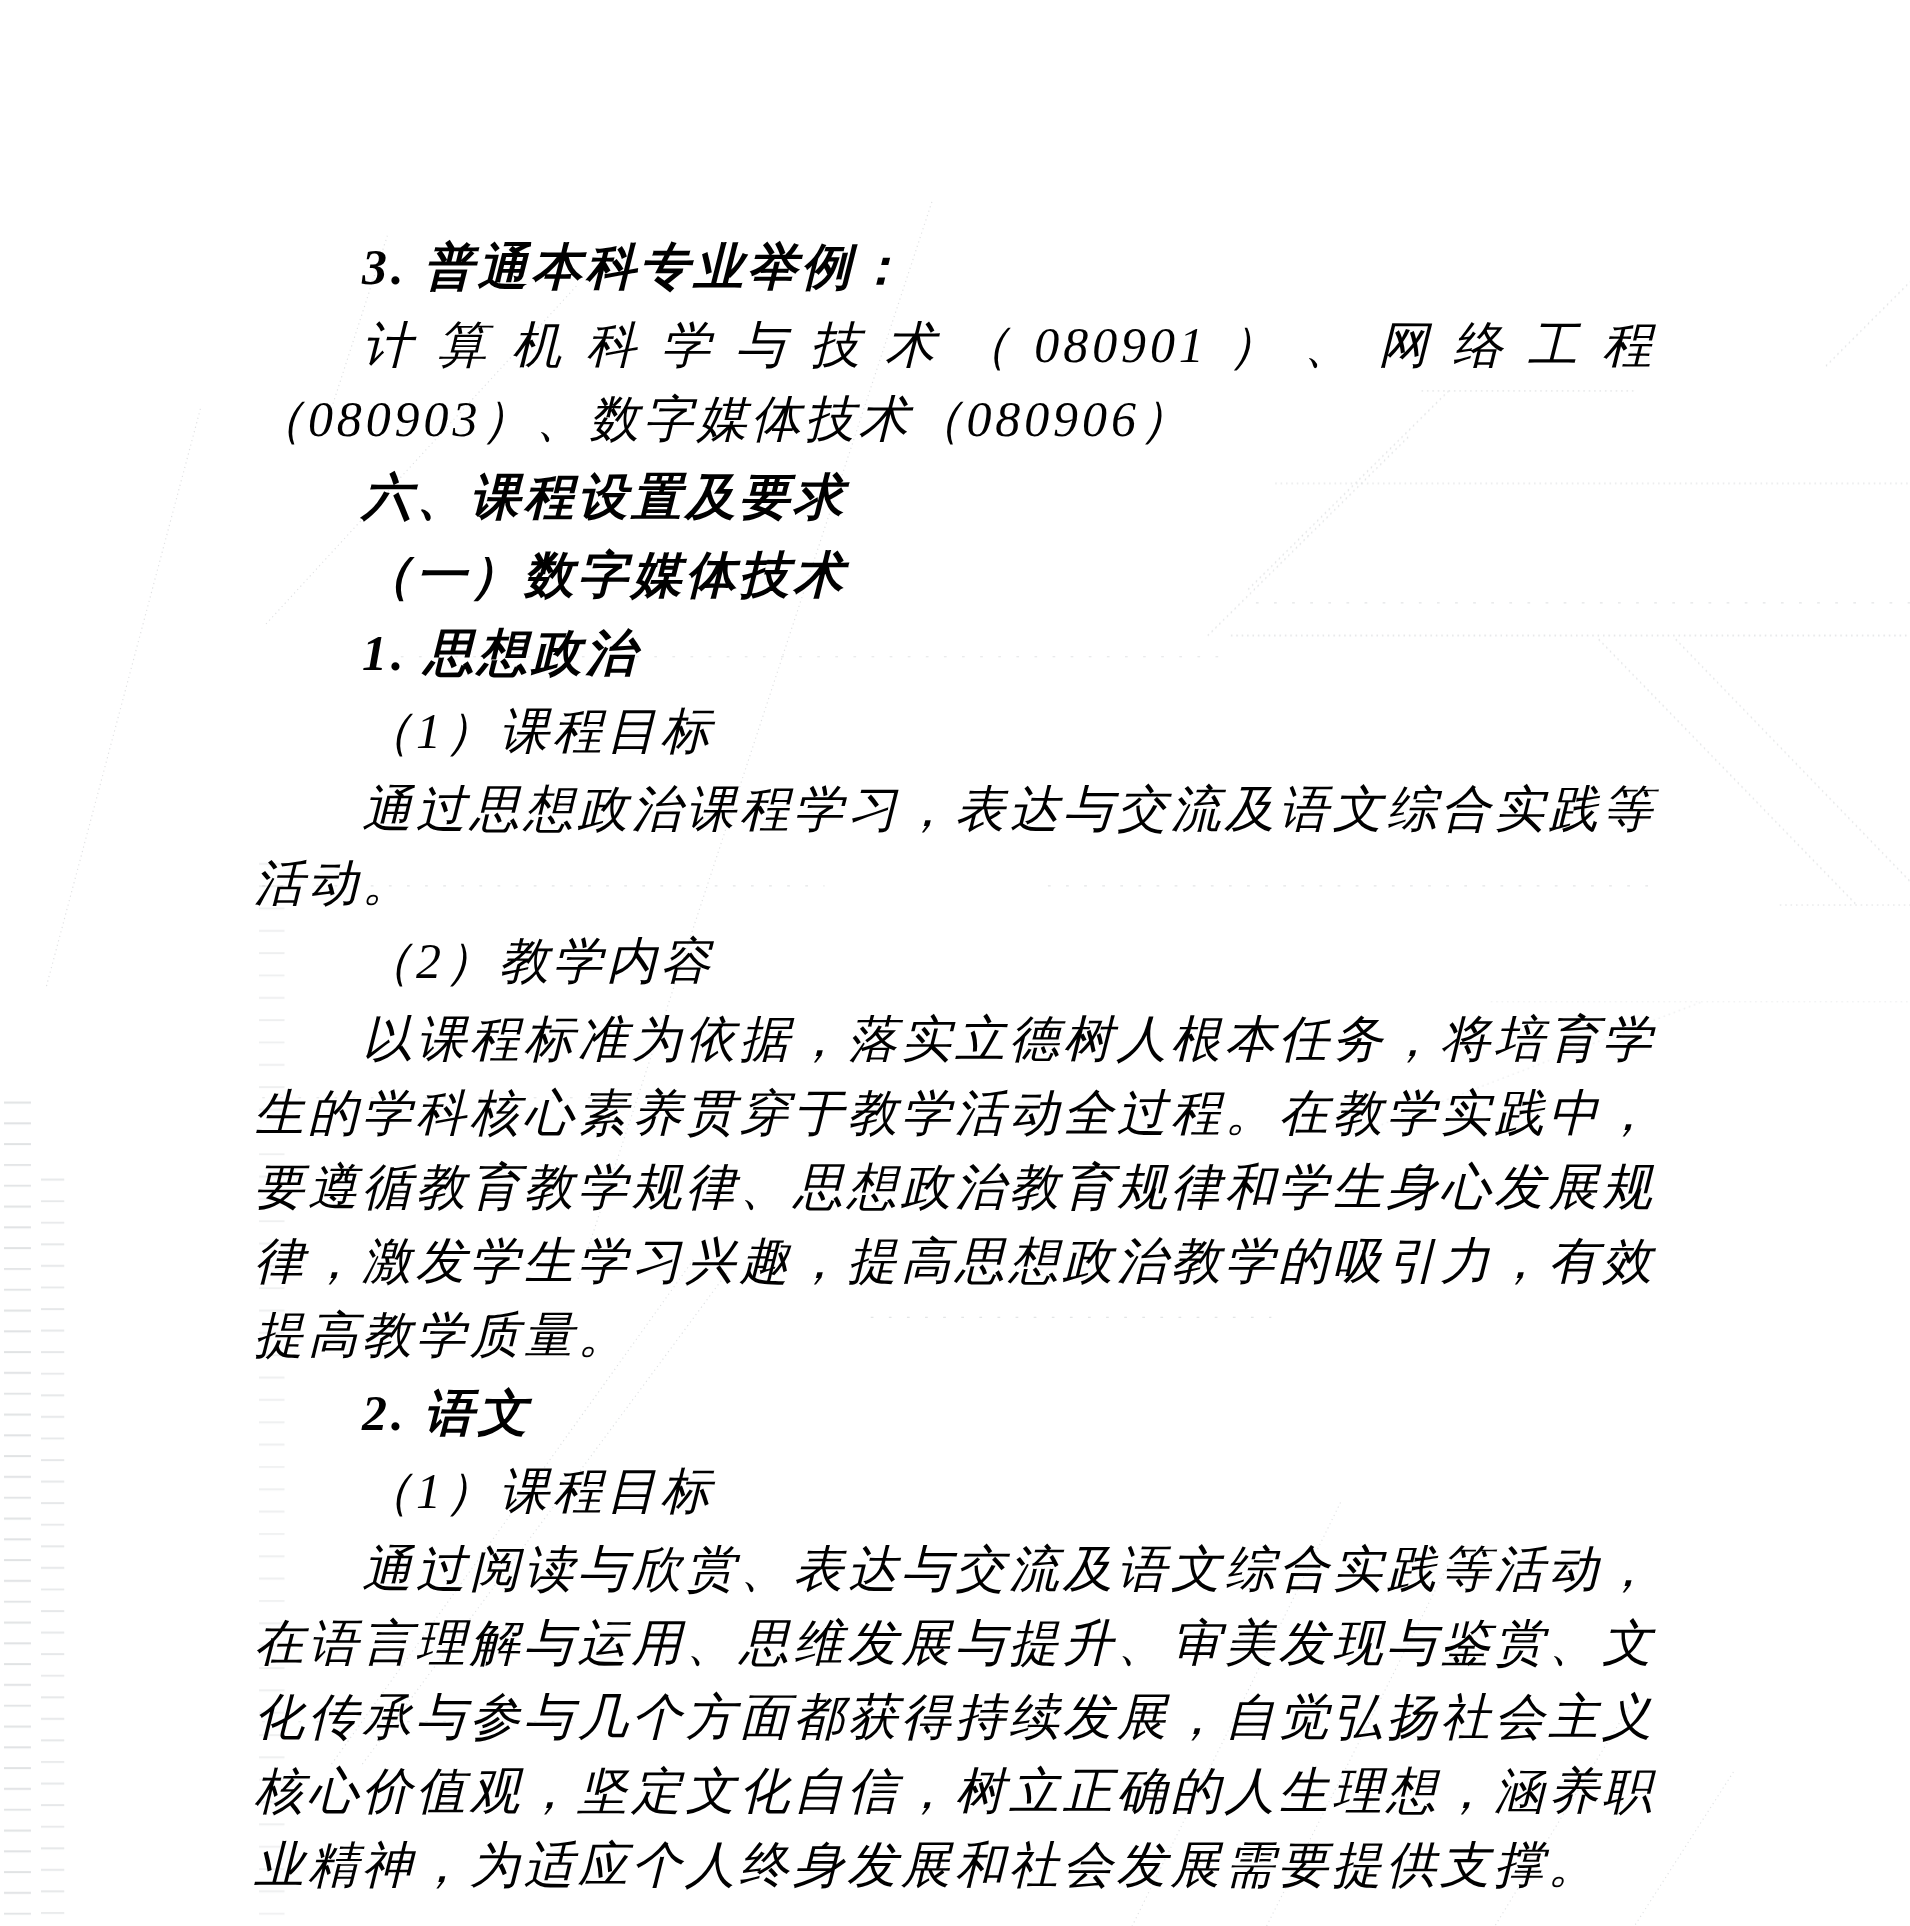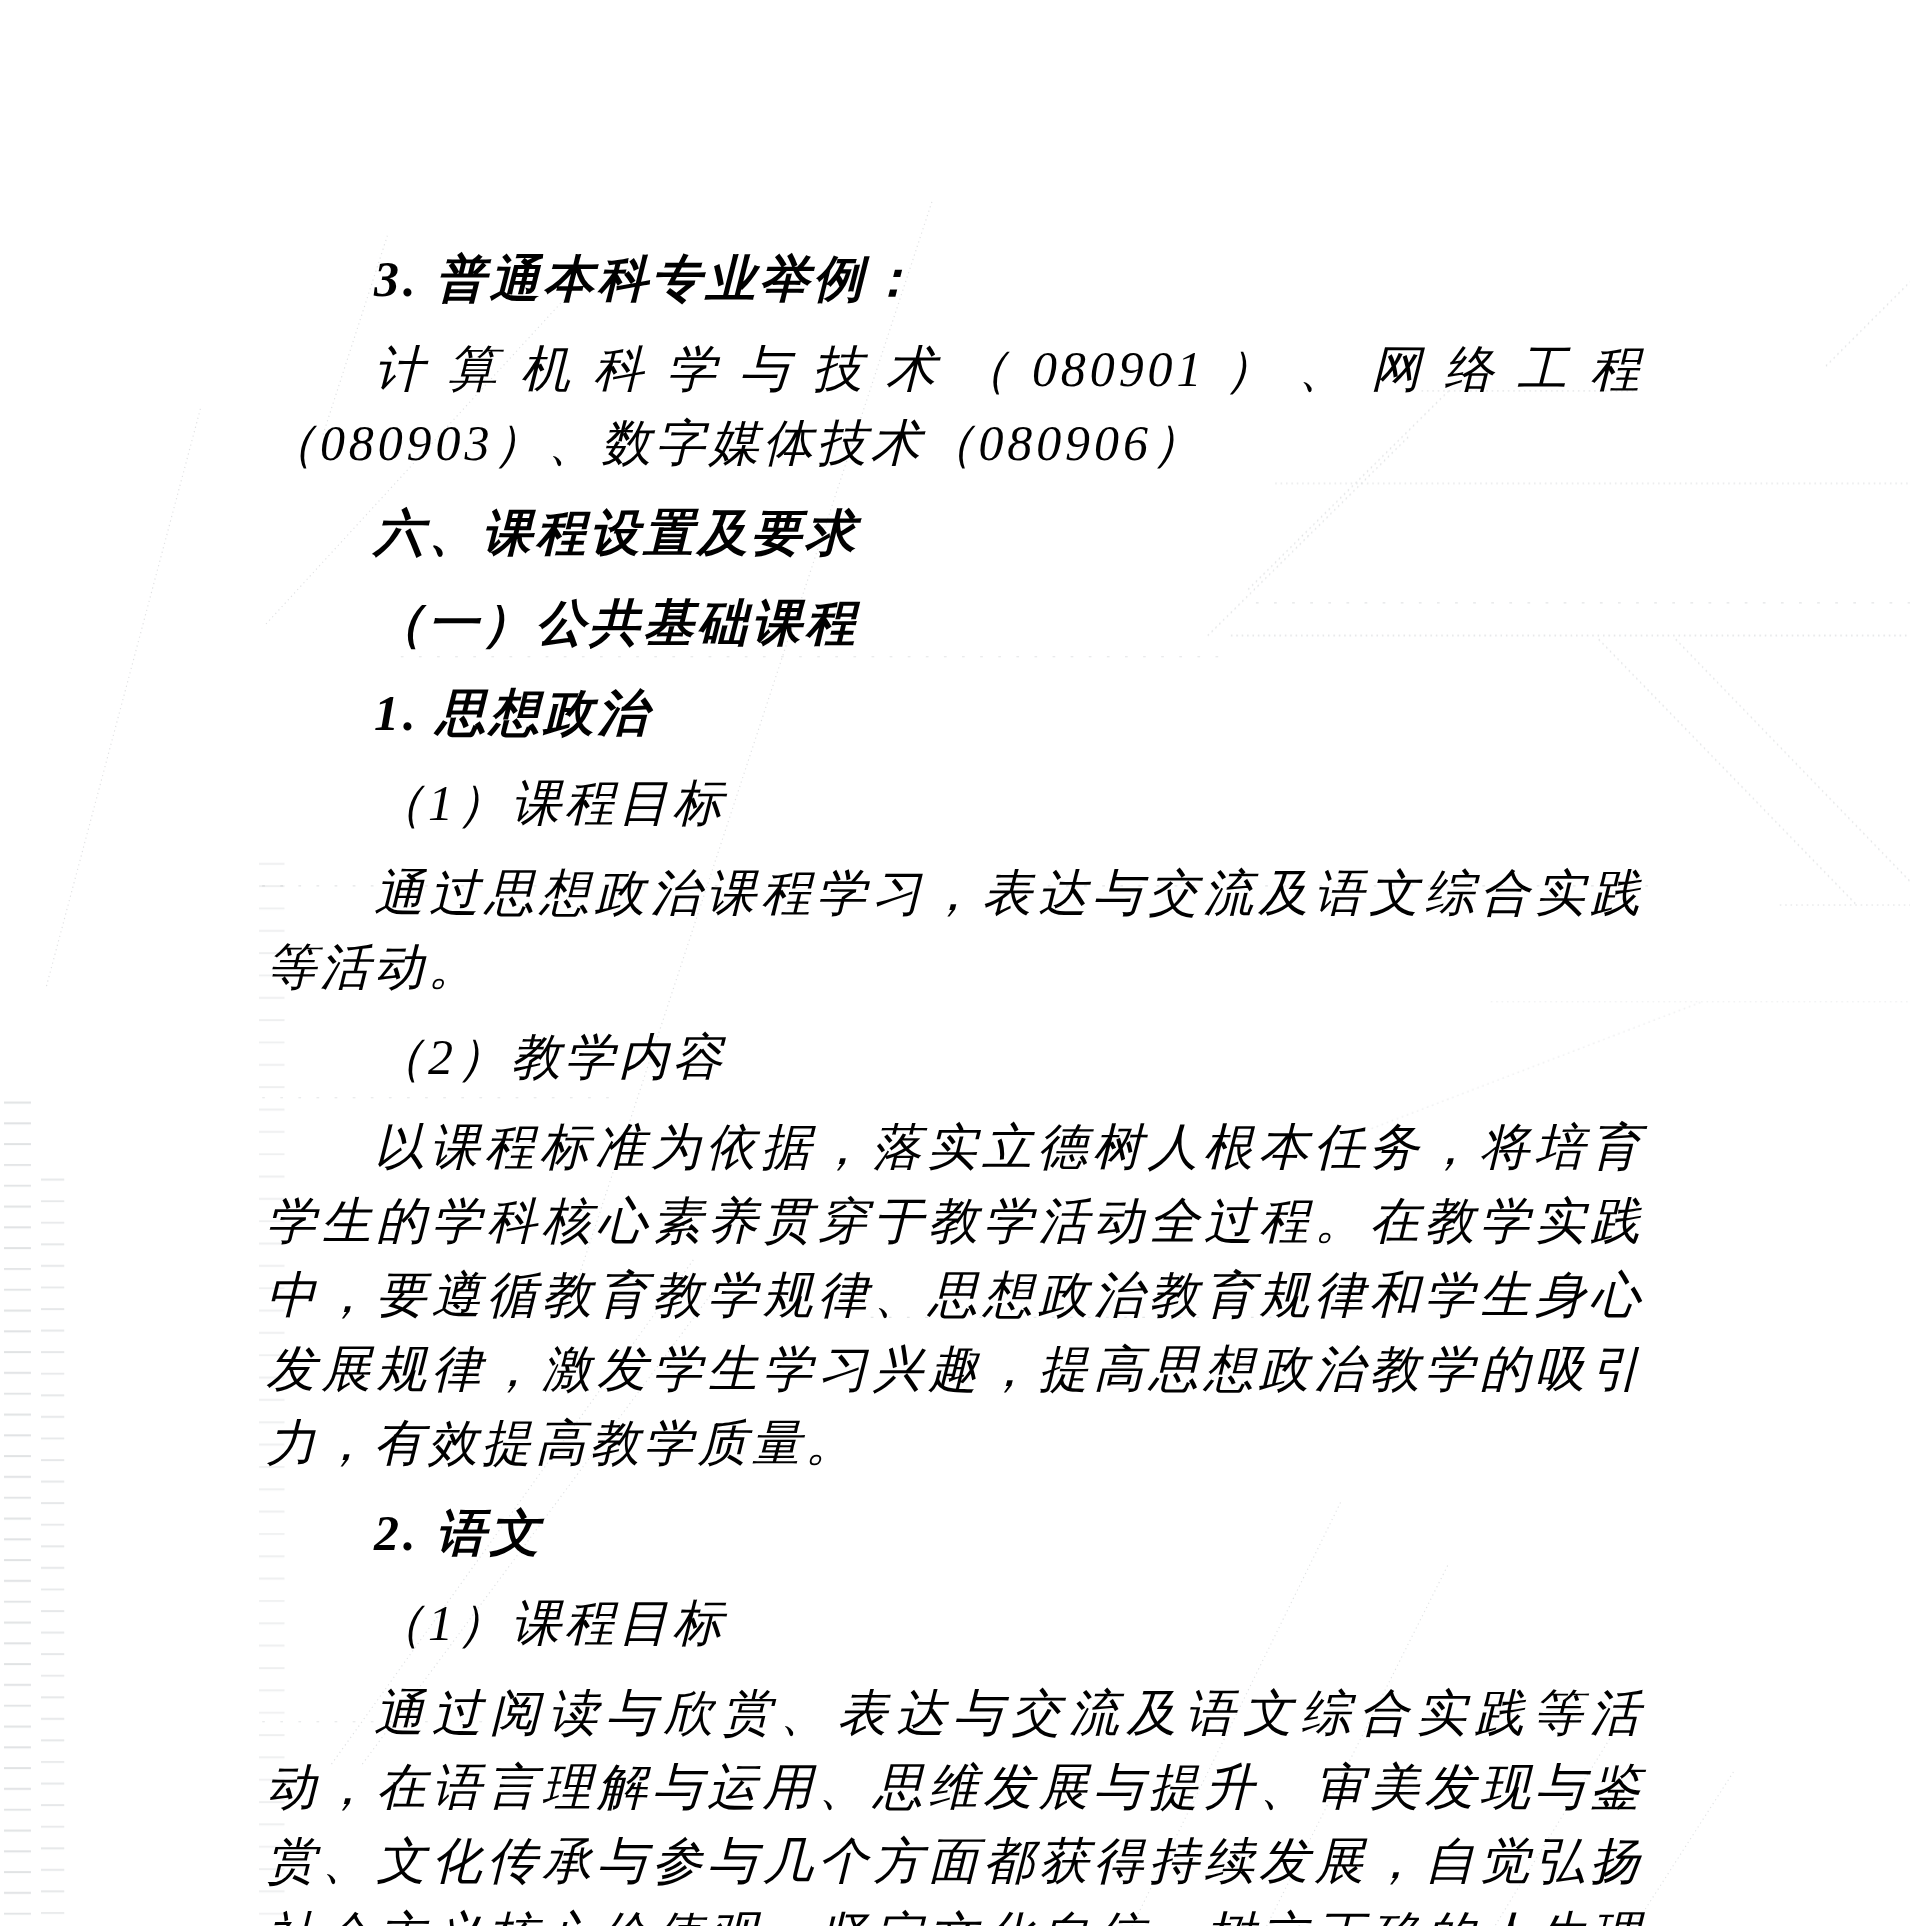--- a/index.html
+++ b/index.html
@@ -29,21 +29,21 @@
     width: 1410px;
     font-size: 50px;
     line-height: 74px;
     letter-spacing: 3.9px;
     text-align: justify;
     text-justify: inter-character;
     font-style: italic; 
     color: #000000;
   }
   .doc-content p {
-    margin: 16px;
+    margin: 4px;
     padding: 0;
   }
   p.indent { text-indent: 108px; }
   p.bold { font-weight: bold; }
 </style>
 </head>
 <body>
 
 <svg class="watermark" width="1911" height="2702" viewBox="0 0 4960 7015" xmlns="http://www.w3.org/2000/svg">
   <g stroke="#9aa0a6" fill="none">
@@ -124,21 +124,21 @@
       <line x1="0" y1="6960" x2="4960" y2="6960"></line>
       <line x1="0" y1="7008" x2="4960" y2="7008"></line>
     </g>
   </g>
 </svg>
 
 <main class="doc-content">
   <p class="indent bold">3. 普通本科专业举例：</p>
   <p class="indent">计算机科学与技术（080901）、网络工程（080903）、数字媒体技术（080906）</p>
   <p class="indent bold">六、课程设置及要求</p>
-  <p class="indent bold">（一）公共基础课程</p>
+  <p class="indent bold">（一）数字媒体技术</p>
   <p class="indent bold">1. 思想政治</p>
   <p class="indent">（1）课程目标</p>
   <p class="indent">通过思想政治课程学习，表达与交流及语文综合实践等活动。</p>
   <p class="indent">（2）教学内容</p>
   <p class="indent">以课程标准为依据，落实立德树人根本任务，将培育学生的学科核心素养贯穿于教学活动全过程。在教学实践中，要遵循教育教学规律、思想政治教育规律和学生身心发展规律，激发学生学习兴趣，提高思想政治教学的吸引力，有效提高教学质量。</p>
   <p class="indent bold">2. 语文</p>
   <p class="indent">（1）课程目标</p>
   <p class="indent">通过阅读与欣赏、表达与交流及语文综合实践等活动，在语言理解与运用、思维发展与提升、审美发现与鉴赏、文化传承与参与几个方面都获得持续发展，自觉弘扬社会主义核心价值观，坚定文化自信，树立正确的人生理想，涵养职业精神，为适应个人终身发展和社会发展需要提供支撑。</p>
 
 </main>

